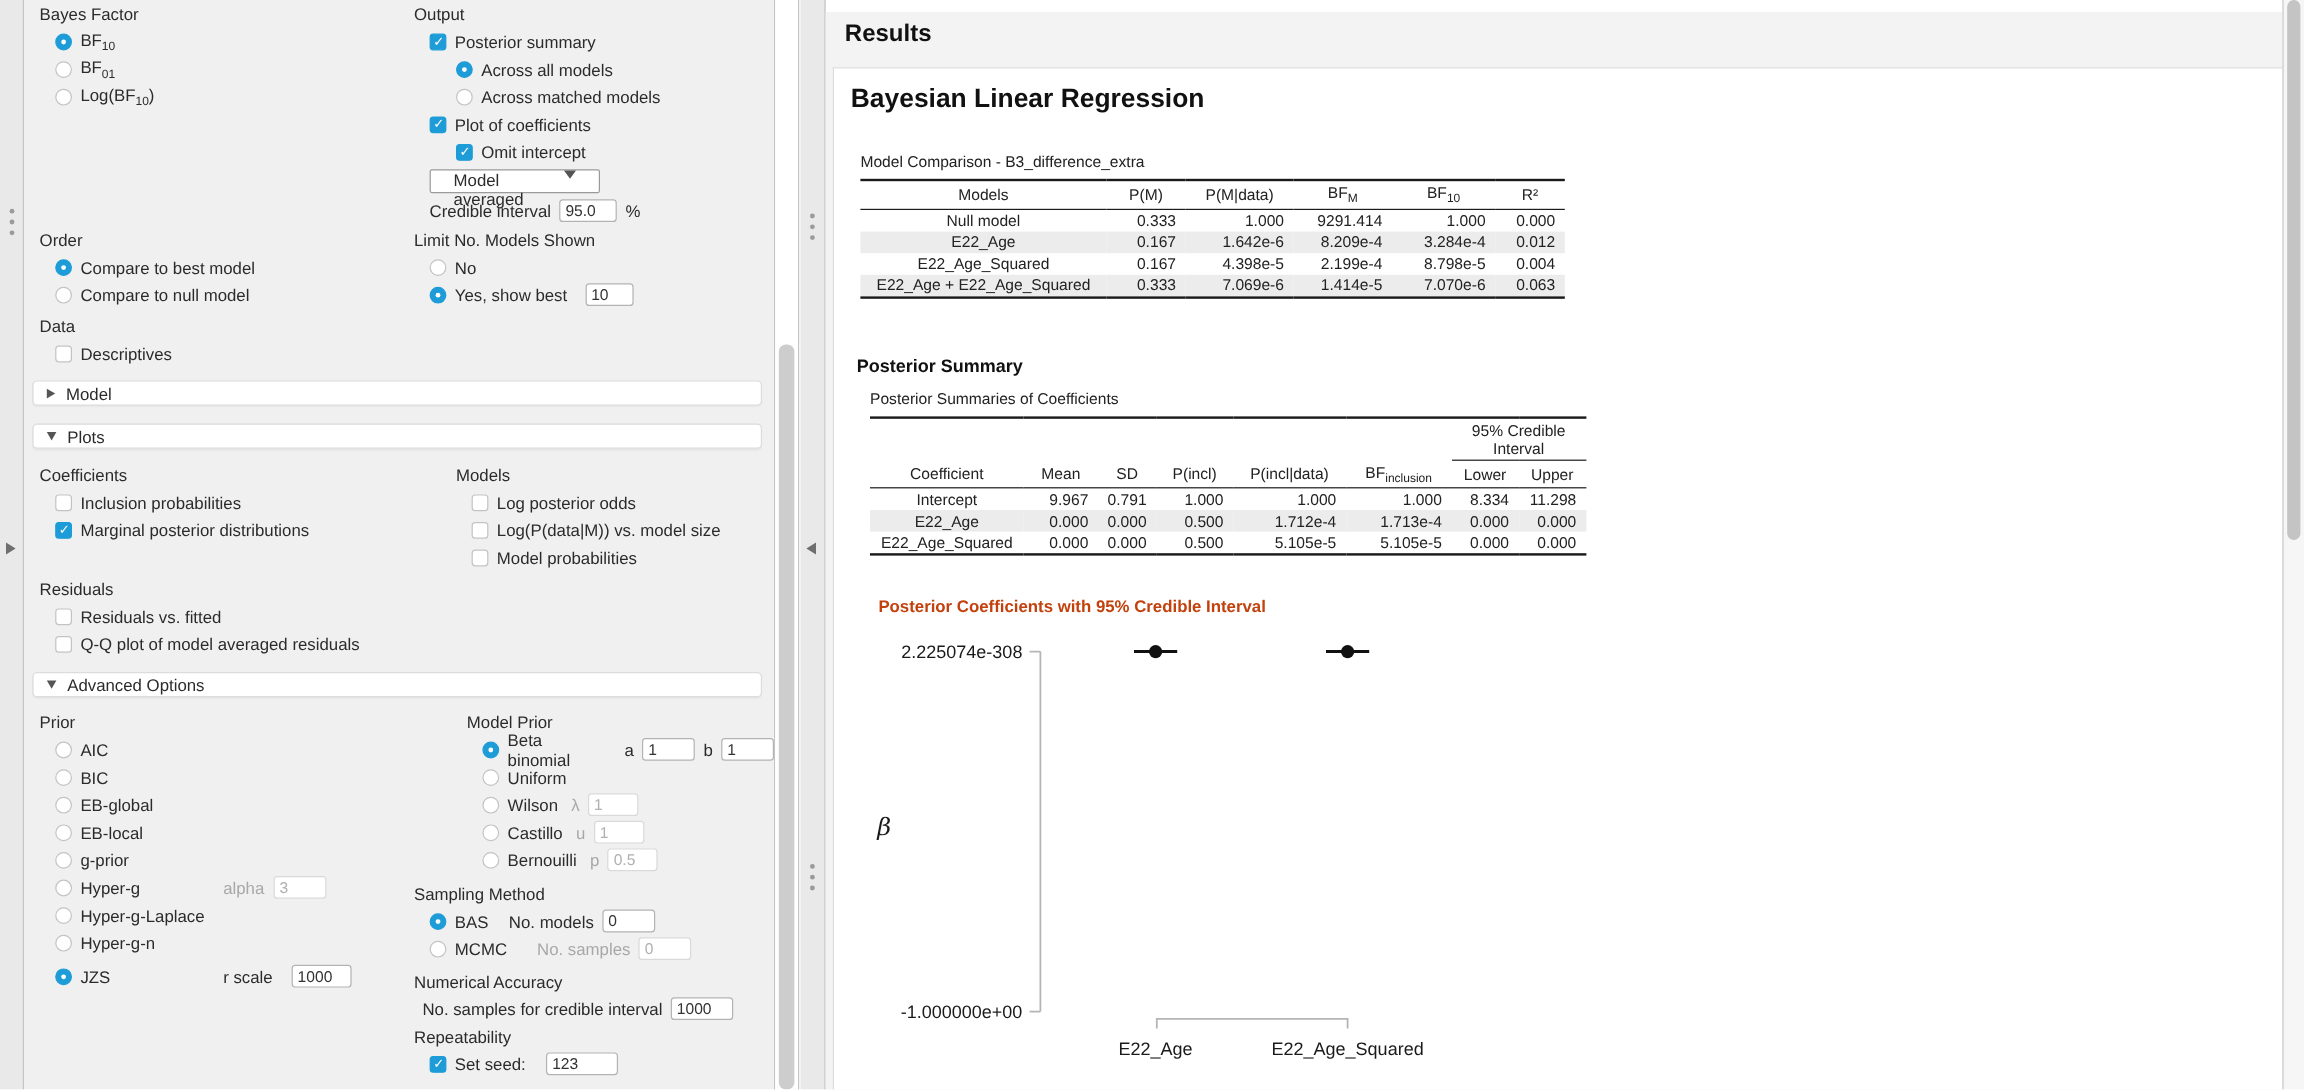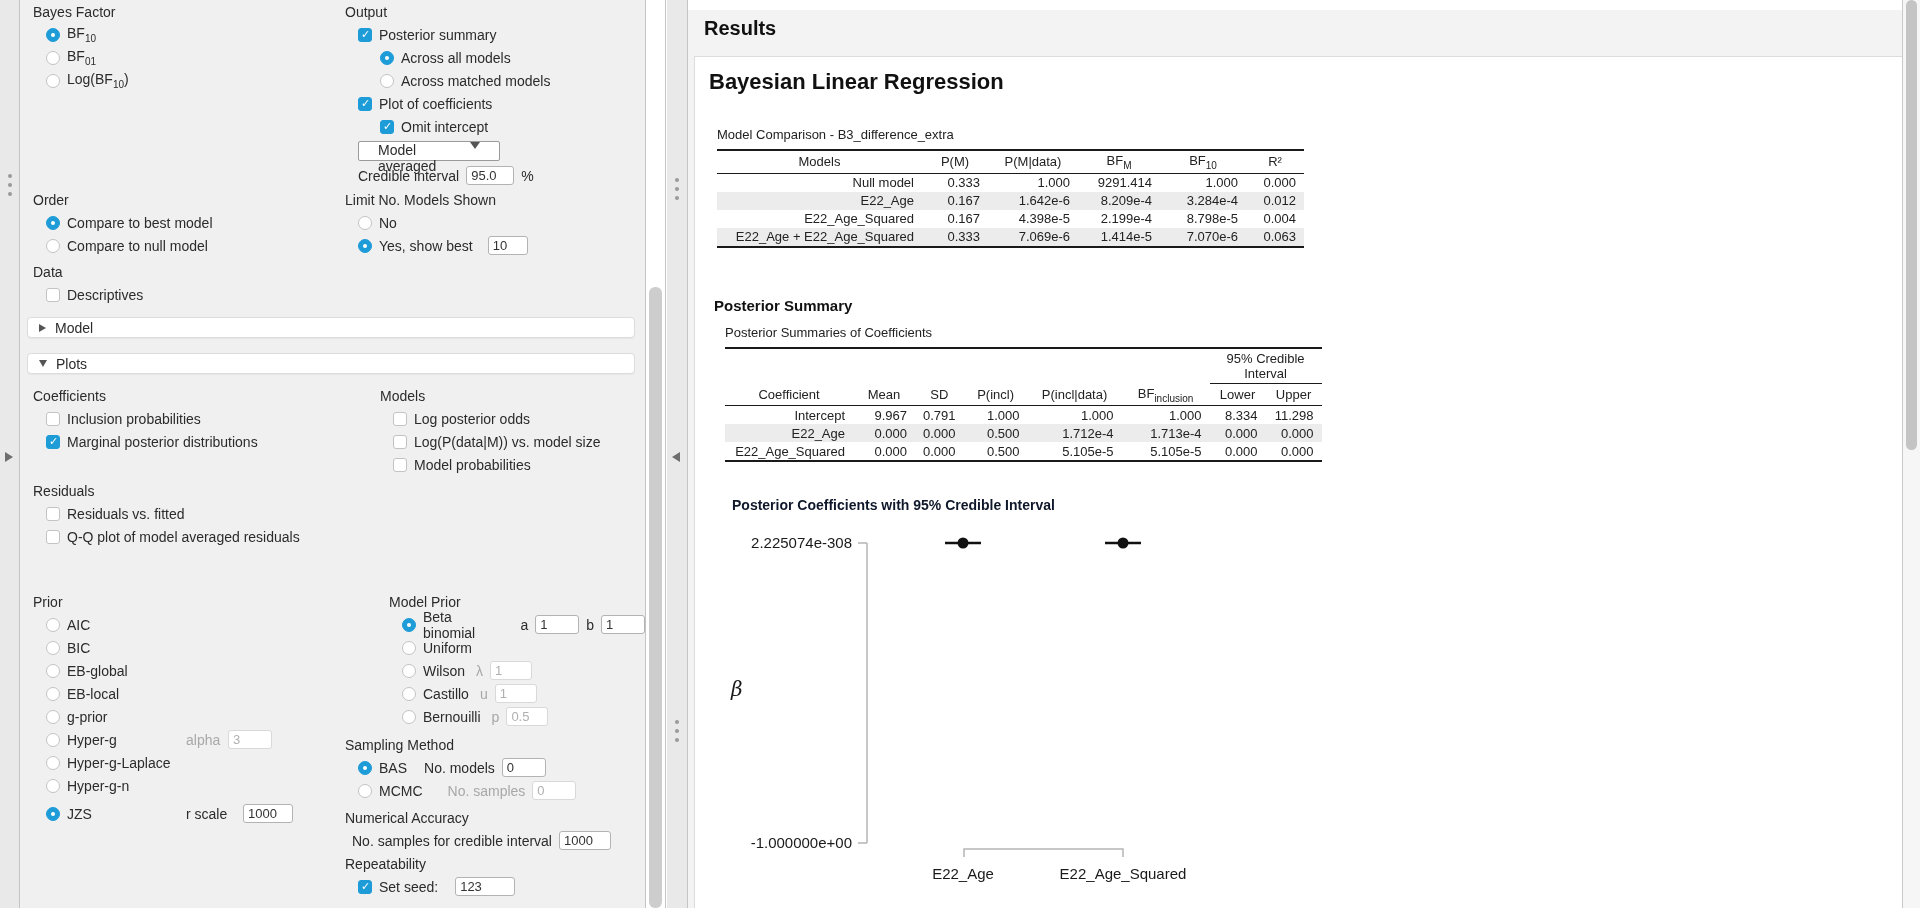--- a/index.html
+++ b/index.html
@@ -64,30 +64,30 @@
   .results { position:absolute; left:688px; top:10px; width:1214px; height:900px;
     background:#f3f3f3; }
   .results-title { position:absolute; left:16px; top:7px; font-size:20px; font-weight:bold; color:#111; }
   .card { position:absolute; left:6px; top:46px; right:0; bottom:0; background:#fff;
     border-left:1px solid #dcdcdc; border-top:1px solid #dcdcdc; }
   .analysis-title { position:absolute; left:14px; top:12px; font-size:22px; font-weight:bold; color:#111; }
   .tbl-caption { font-size:13px; color:#222; margin-bottom:7px; }
   table { border-collapse:collapse; font-size:13px; color:#222; }
   th { font-weight:normal; padding:2px 8px; text-align:center; }
   td { padding:1.5px 8px; text-align:right; }
-  td.lft { text-align:right; }
+  td.lft { text-align:center; }
   .t-main thead tr.cols th { border-top:2px solid #1a1a1a; border-bottom:1px solid #1a1a1a; }
   .t-main tbody tr:last-child td { border-bottom:2px solid #1a1a1a; }
   tr.stripe { background:#ececec; }
   .t-ps thead tr.ci th { border-top:2px solid #1a1a1a; }
   .t-ps thead tr.ci th.ci-span { border-bottom:1px solid #1a1a1a; }
   .t-ps thead tr.cols2 th { border-bottom:1px solid #1a1a1a; }
   .t-ps tbody tr:last-child td { border-bottom:2px solid #1a1a1a; }
   .ps-heading { position:absolute; left:19px; top:240px; font-size:15px; font-weight:bold; color:#111; }
-  .plot-title { position:absolute; left:37px; top:440px; font-size:14px; font-weight:bold; color:#0f172a; }
+  .plot-title { position:absolute; left:37px; top:440px; font-size:14px; font-weight:bold; color:#c2410c; }
   .abs { position:absolute; }
 </style>
 </head>
 <body>
 
 <div class="left-strip">
   <div class="dots" style="top:174px">
       <i></i>
       <i></i>
       <i></i>
@@ -224,20 +224,24 @@
     <div class="row ind1">
       <span class="cb"></span>
       <span>Residuals vs. fitted</span>
     </div>
     <div class="row ind1">
       <span class="cb"></span>
       <span>Q-Q plot of model averaged residuals</span>
     </div>
   </div>
 
+  <div class="sec-bar" style="top:560px;">
+    <span class="tri-expanded"></span>
+    <span>Advanced Options</span>
+  </div>
 
   <div class="grp" style="left:13px; top:592px; width:300px;">
     <div class="h">Prior</div>
     <div class="row ind1">
       <span class="radio"></span>
       <span>AIC</span>
     </div>
     <div class="row ind1">
       <span class="radio"></span>
       <span>BIC</span>

